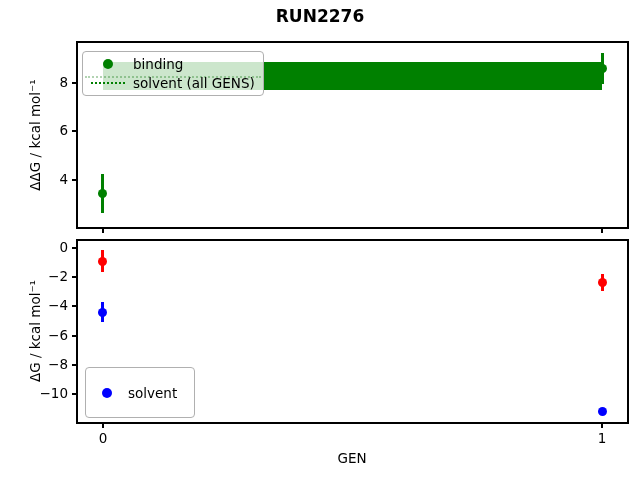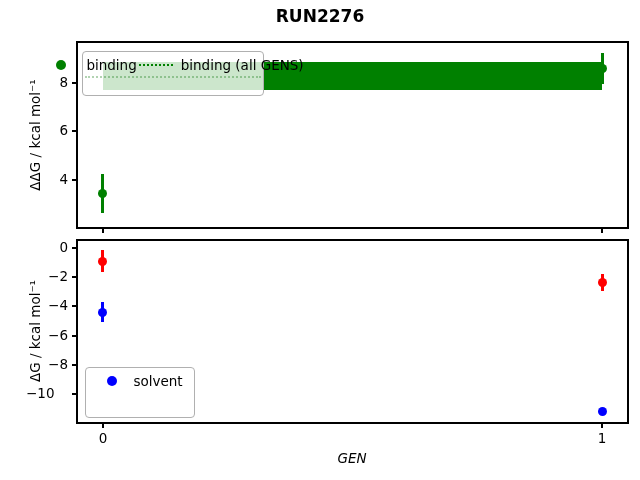--- a/index.html
+++ b/index.html
@@ -5,22 +5,22 @@
   html,body{margin:0;padding:0;}
   body{width:640px;height:480px;background:#ffffff;font-family:"DejaVu Sans",sans-serif;color:#000;overflow:hidden;}
   #figure{position:relative;width:640px;height:412px;background:#ffffff;}
   #suptitle{position:absolute;left:0;top:6px;width:640px;text-align:center;font-size:17px;font-weight:bold;}
   .axes{position:absolute;border:2px solid #000;box-sizing:border-box;background:transparent;}
   #axes-top{left:76px;top:41px;width:553px;height:188px;}
   #axes-bottom{left:76px;top:239px;width:553px;height:185px;}
   .ylabel{position:absolute;width:220px;height:18px;text-align:center;font-size:13.5px;transform:rotate(-90deg);}
   #ylabel-top{left:-74px;top:126px;}
   #ylabel-bottom{left:-74px;top:322px;}
-  #xlabel{position:absolute;left:252px;top:450px;width:200px;text-align:center;font-size:13.5px;font-style:italic;}
-  .legend{position:absolute;background:rgba(255,255,255,0.8);border:1.3px solid #b0b0b0;border-radius:4px;z-index:5;box-sizing:border-box;display:flex;justify-content:center;padding:2px 22px;}
+  #xlabel{position:absolute;left:252px;top:450px;width:200px;text-align:center;font-size:13.5px;}
+  .legend{position:absolute;background:rgba(255,255,255,0.8);border:1.3px solid #b0b0b0;border-radius:4px;z-index:5;box-sizing:border-box;display:flex;flex-direction:column;justify-content:center;padding:2px 6px;}
   #legend-top{left:82px;top:51px;width:182px;height:45px;}
   #legend-bottom{left:85px;top:367px;width:110px;height:51px;gap:12px;}
   .legend-row{display:flex;align-items:center;height:21px;position:relative;z-index:2;}
   .sample{display:flex;justify-content:center;align-items:center;}
   #legend-top .sample{width:38px;}
   #legend-bottom .sample{width:30px;}
   .dot{width:10px;height:10px;border-radius:50%;background:#000;}
   .dline{width:34px;height:0;border-top:2.5px dotted #008000;}
   .legend-label{font-size:13.5px;margin-left:6px;white-space:nowrap;}
   #legend-faint-dotted{position:absolute;left:2px;right:2px;top:24px;height:0;border-top:2px dotted rgba(0,110,0,0.30);z-index:1;}
@@ -43,21 +43,21 @@
     <div class="legend-row">
       <span class="sample">
           <span class="dot" style="background: rgb(0, 128, 0);"></span>
         </span>
       <span class="legend-label">binding</span>
     </div>
     <div class="legend-row">
       <span class="sample">
           <span class="dline" style="border-top-color: rgb(0, 128, 0);"></span>
         </span>
-      <span class="legend-label">binding (all GENS)</span>
+      <span class="legend-label">solvent (all GENS)</span>
     </div>
   </div>
 
   <div class="legend" id="legend-bottom">
     <div class="legend-row">
       <span class="sample">
           <span class="dot" style="background: rgb(0, 0, 255);"></span>
         </span>
       <span class="legend-label">solvent</span>
     </div>
@@ -80,21 +80,21 @@
     <div style="position: absolute; left: 26px; top: 239.001px; width: 42px; text-align: right; font-size: 13.5px;">0</div>
     <div style="position: absolute; left: 72px; top: 276.171px; width: 6px; height: 2px; background: rgb(0, 0, 0);"></div>
     <div style="position: absolute; left: 26px; top: 268.171px; width: 42px; text-align: right; font-size: 13.5px;">−2</div>
     <div style="position: absolute; left: 72px; top: 305.341px; width: 6px; height: 2px; background: rgb(0, 0, 0);"></div>
     <div style="position: absolute; left: 26px; top: 297.341px; width: 42px; text-align: right; font-size: 13.5px;">−4</div>
     <div style="position: absolute; left: 72px; top: 334.511px; width: 6px; height: 2px; background: rgb(0, 0, 0);"></div>
     <div style="position: absolute; left: 26px; top: 326.511px; width: 42px; text-align: right; font-size: 13.5px;">−6</div>
     <div style="position: absolute; left: 72px; top: 363.681px; width: 6px; height: 2px; background: rgb(0, 0, 0);"></div>
     <div style="position: absolute; left: 26px; top: 355.681px; width: 42px; text-align: right; font-size: 13.5px;">−8</div>
     <div style="position: absolute; left: 72px; top: 392.851px; width: 6px; height: 2px; background: rgb(0, 0, 0);"></div>
-    <div style="position: absolute; left: 26px; top: 384.851px; width: 42px; text-align: left; font-size: 13.5px;">−10</div>
+    <div style="position: absolute; left: 26px; top: 384.851px; width: 42px; text-align: right; font-size: 13.5px;">−10</div>
     <div style="position: absolute; left: 101.955px; top: 422px; width: 2px; height: 6px; background: rgb(0, 0, 0);"></div>
     <div style="position: absolute; left: 87.9545px; top: 430px; width: 30px; text-align: center; font-size: 13.5px;">0</div>
     <div style="position: absolute; left: 601.045px; top: 422px; width: 2px; height: 6px; background: rgb(0, 0, 0);"></div>
     <div style="position: absolute; left: 587.045px; top: 430px; width: 30px; text-align: center; font-size: 13.5px;">1</div>
     <div style="position: absolute; left: 101.455px; top: 301.965px; width: 3px; height: 20.419px; background: rgb(0, 0, 255); z-index: 2;"></div>
     <div style="position: absolute; left: 98.4545px; top: 307.675px; width: 9px; height: 9px; border-radius: 50%; background: rgb(0, 0, 255); z-index: 3;"></div>
     <div style="position: absolute; left: 600.545px; top: 409.603px; width: 3px; height: 3.5004px; background: rgb(0, 0, 255); z-index: 2;"></div>
     <div style="position: absolute; left: 597.545px; top: 406.853px; width: 9px; height: 9px; border-radius: 50%; background: rgb(0, 0, 255); z-index: 3;"></div>
     <div style="position: absolute; left: 101.455px; top: 250.189px; width: 3px; height: 21.8775px; background: rgb(255, 0, 0); z-index: 2;"></div>
     <div style="position: absolute; left: 98.4545px; top: 256.627px; width: 9px; height: 9px; border-radius: 50%; background: rgb(255, 0, 0); z-index: 3;"></div>

